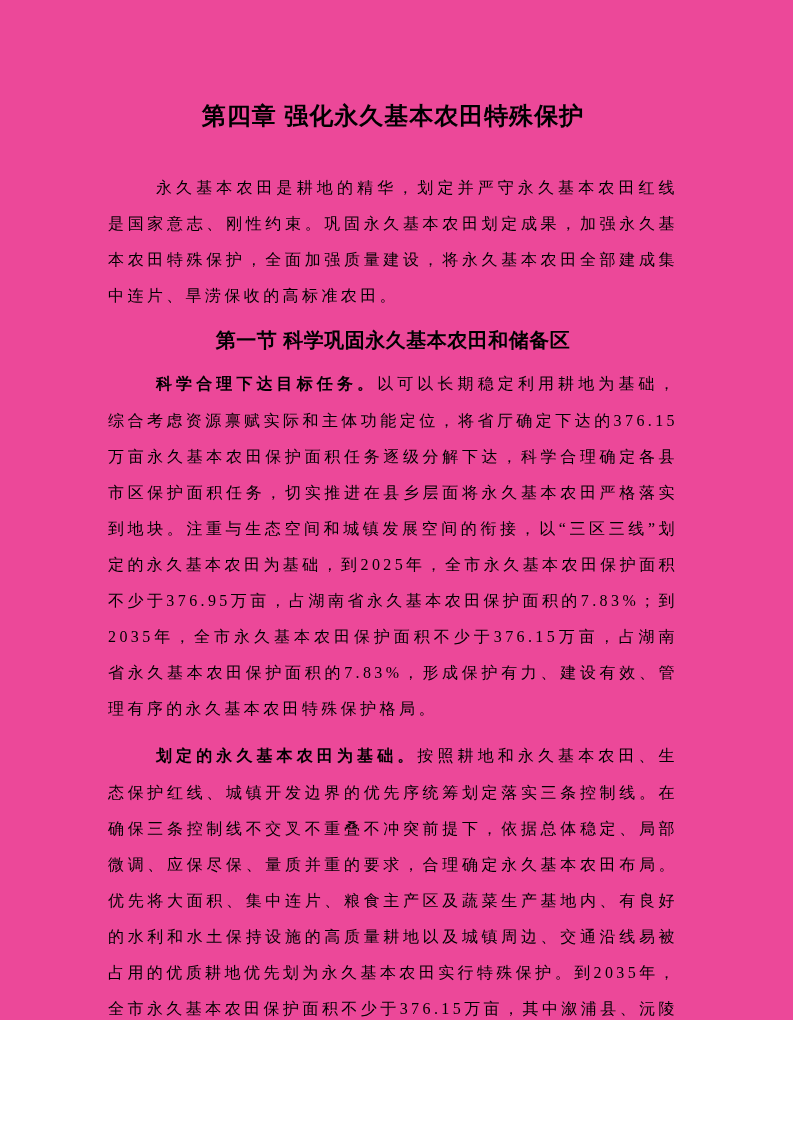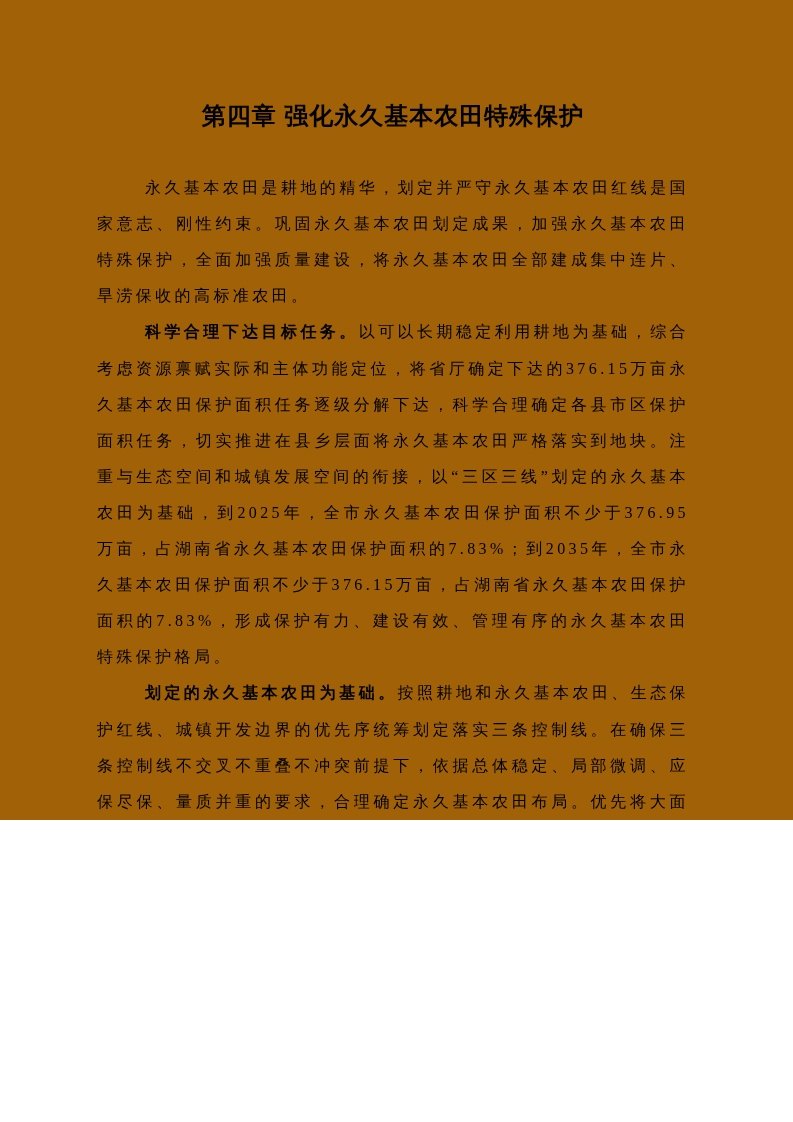--- a/index.html
+++ b/index.html
@@ -3,22 +3,22 @@
 <meta charset="utf-8">
 <style>
   html, body {
     margin: 0;
     padding: 0;
     background: #ffffff;
   }
   .page {
     position: relative;
     width: 793px;
-    height: 820px;
-    background: #a16207;
+    height: 1020px;
+    background: #ec4899;
     box-sizing: border-box;
     padding: 95px 104px 12px 97px;
     overflow: hidden;
     color: #000000;
     font-family: "Liberation Serif", "DejaVu Serif", serif;
   }
   .chapter-title {
     margin: 0 0 33px 0;
     font-family: "Liberation Sans", "DejaVu Sans", sans-serif;
     font-weight: 700;
@@ -30,21 +30,21 @@
   .section-title {
     margin: 6px 0 8px 0;
     font-family: "Liberation Sans", "DejaVu Sans", sans-serif;
     font-weight: 700;
     font-size: 20px;
     line-height: 30px;
     text-align: center;
     letter-spacing: 0.5px;
   }
   .para {
-    margin: 0;
+    margin: 11px;
     font-size: 16px;
     line-height: 36px;
     letter-spacing: 3.4px;
     text-align: justify;
     text-indent: 48px;
     word-break: break-all;
   }
   .para .lead {
     font-weight: 700;
     font-family: Liberation Mono, monospace;
@@ -63,20 +63,21 @@
 </style>
 </head>
 <body>
 
 <div class="page">
 
   <h1 class="chapter-title">第四章 强化永久基本农田特殊保护</h1>
 
   <p class="para">永久基本农田是耕地的精华，划定并严守永久基本农田红线是国家意志、刚性约束。巩固永久基本农田划定成果，加强永久基本农田特殊保护，全面加强质量建设，将永久基本农田全部建成集中连片、旱涝保收的高标准农田。</p>
 
+  <h2 class="section-title">第一节 科学巩固永久基本农田和储备区</h2>
 
   <p class="para"><span class="lead">科学合理下达目标任务。</span><span>以可以长期稳定利用耕地为基础，综合考虑资源禀赋实际和主体功能定位，将省厅确定下达的376.15万亩永久基本农田保护面积任务逐级分解下达，科学合理确定各县市区保护面积任务，切实推进在县乡层面将永久基本农田严格落实到地块。注重与生态空间和城镇发展空间的衔接，以“三区三线”划定的永久基本农田为基础，到2025年，全市永久基本农田保护面积不少于376.95万亩，占湖南省永久基本农田保护面积的7.83%；到2035年，全市永久基本农田保护面积不少于376.15万亩，占湖南省永久基本农田保护面积的7.83%，形成保护有力、建设有效、管理有序的永久基本农田特殊保护格局。</span></p>
 
   <p class="para"><span class="lead">划定的永久基本农田为基础。</span><span>按照耕地和永久基本农田、生态保护红线、城镇开发边界的优先序统筹划定落实三条控制线。在确保三条控制线不交叉不重叠不冲突前提下，依据总体稳定、局部微调、应保尽保、量质并重的要求，合理确定永久基本农田布局。优先将大面积、集中连片、粮食主产区及蔬菜生产基地内、有良好的水利和水土保持设施的高质量耕地以及城镇周边、交通沿线易被占用的优质耕地优先划为永久基本农田实行特殊保护。到2035年，全市永久基本农田保护面积不少于376.15万亩，其中溆浦县、沅陵县、芷江侗族自治县分</span></p>
 
   <div class="page-number">21</div>
 
 </div>
 
 </body></html>

